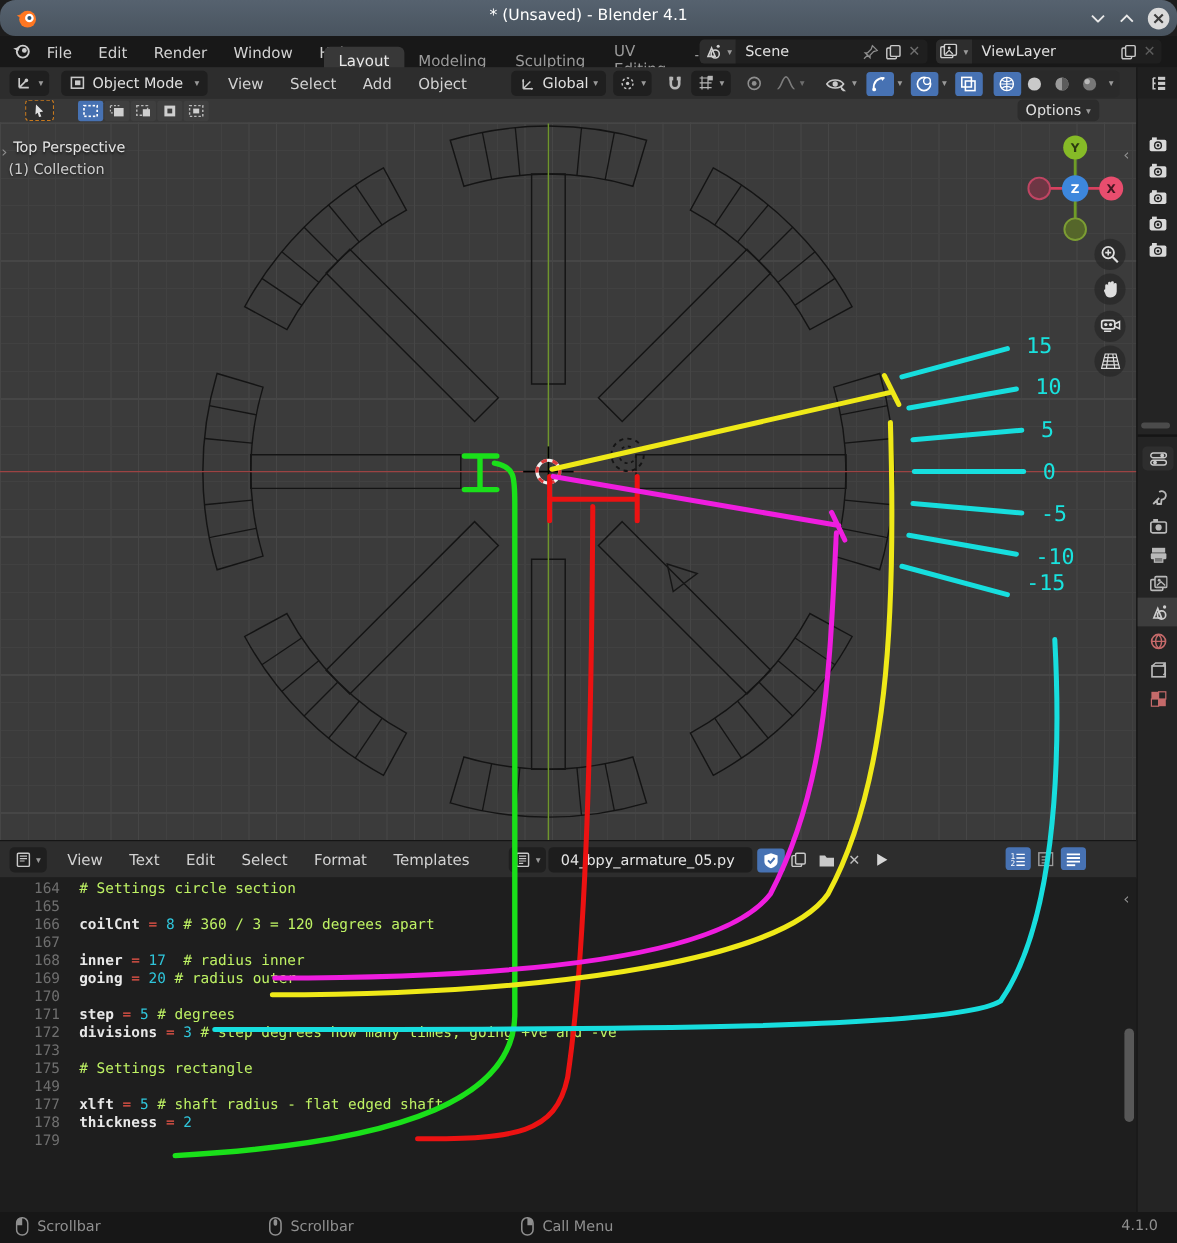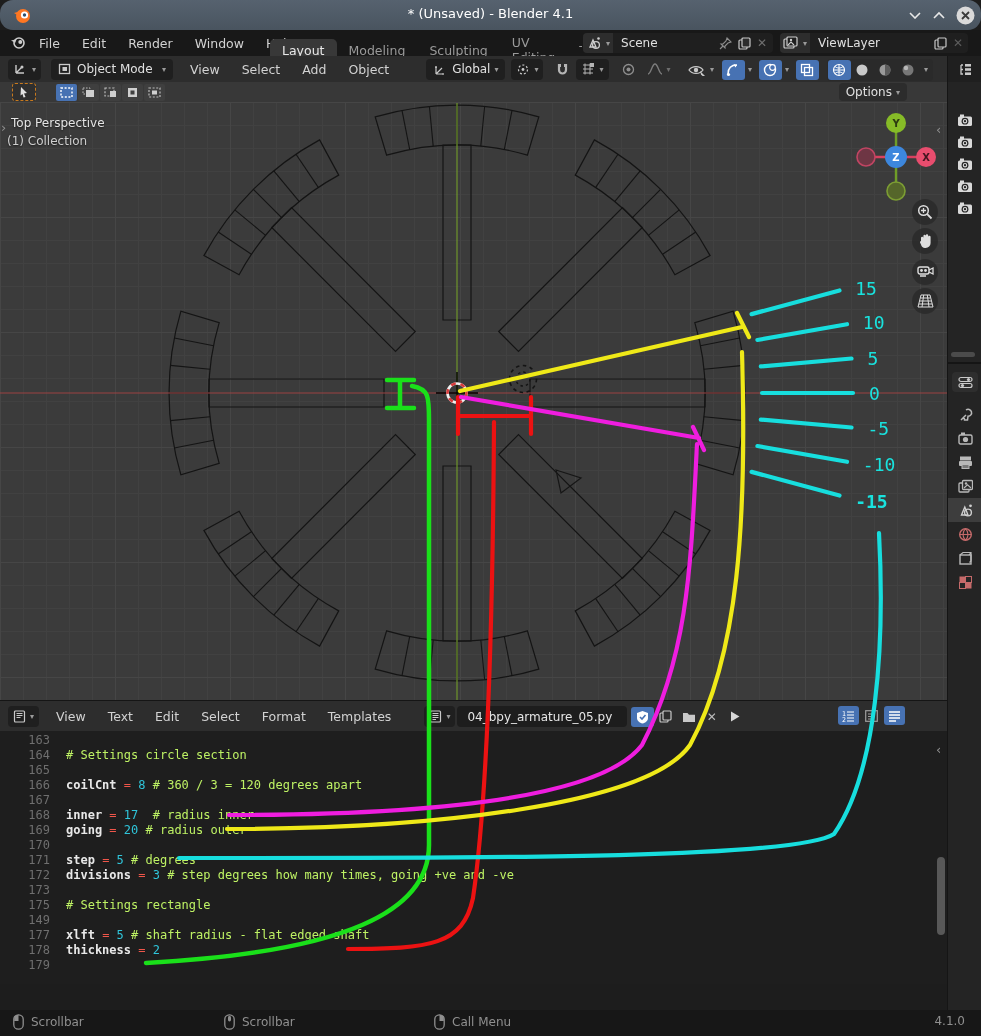--- a/index.html
+++ b/index.html
@@ -15,21 +15,21 @@
   #titlebar .title{position:absolute;left:0;right:0;top:6px;text-align:center;color:#fff;font-size:13px;}
   .wbtn{position:absolute;top:5px;width:20px;height:20px;display:flex;align-items:center;justify-content:center;}
   
   #menubar{left:0;top:30px;width:981px;height:26px;background:#181818;}
   .wstab{padding:4px 12px 5px;color:#9a9a9a;font-size:12.5px;border-radius:5px 5px 0 0;}
   .wstab.active{background:#383838;color:#e8e8e8;}
   .idfield{background:#1f1f1f;border-radius:4px;height:20px;display:flex;align-items:center;color:#e0e0e0;}
   .idfield .icell{background:#2d2d2d;border-radius:4px 0 0 4px;height:20px;display:flex;align-items:center;padding:0 3px;}
   
   #vpheader{left:0;top:56px;width:947px;height:26px;background:#2d2d2d;}
-  #vptools{left:0;top:82px;width:947px;height:20px;background:#383838;}
+  #vptools{left:0;top:82px;width:947px;height:20px;background:#383838;padding-left:9px;}
   .ddbtn{background:#1f1f1f;border-radius:4px;height:21px;display:flex;align-items:center;padding:0 7px;color:#e0e0e0;}
   .tglbtn{width:23px;height:20px;border-radius:3px;display:flex;align-items:center;justify-content:center;background:transparent;}
   .tglbtn.on{background:#4772b3;}
   .modebtn{width:21px;height:17px;border-radius:2px;background:#3f3f3f;display:flex;align-items:center;justify-content:center;margin-right:1px;}
   .modebtn.on{background:#4772b3;}
   
   #vpcanvas{left:0;top:102px;width:947px;height:598px;background-color:#3b3b3b;
     background-image:
       repeating-linear-gradient(to right,#464646 0 1px,transparent 1px 115px),
       repeating-linear-gradient(to bottom,#464646 0 1px,transparent 1px 115px),
@@ -646,21 +646,20 @@
       <div class="tglbtn on" style="width:21px;height:19px;">
         <svg width="13" height="12" viewBox="0 0 13 12">
           <path d="M1 2 H12 M1 5 H12 M1 8 H12 M1 11 H8" stroke="#fff" stroke-width="1.6"></path>
         </svg>
       </div>
     </div>
   </div>
 
   <div id="codearea" class="abs">
     <div id="code-lines" style="padding-top:2px;">
-        <div class="code-row"><span class="lnum">163</span><span></span></div>
         <div class="code-row"><span class="lnum">164</span><span><span class="tk-c"># Settings circle section</span></span></div>
         <div class="code-row"><span class="lnum">165</span><span></span></div>
         <div class="code-row"><span class="lnum">166</span><span><span class="tk-v">coilCnt </span><span class="tk-o">= </span><span class="tk-n">8 </span><span class="tk-c"># 360 / 3 = 120 degrees apart</span></span></div>
         <div class="code-row"><span class="lnum">167</span><span></span></div>
         <div class="code-row"><span class="lnum">168</span><span><span class="tk-v">inner </span><span class="tk-o">= </span><span class="tk-n">17  </span><span class="tk-c"># radius inner</span></span></div>
         <div class="code-row"><span class="lnum">169</span><span><span class="tk-v">going </span><span class="tk-o">= </span><span class="tk-n">20 </span><span class="tk-c"># radius outer</span></span></div>
         <div class="code-row"><span class="lnum">170</span><span></span></div>
         <div class="code-row"><span class="lnum">171</span><span><span class="tk-v">step </span><span class="tk-o">= </span><span class="tk-n">5 </span><span class="tk-c"># degrees</span></span></div>
         <div class="code-row"><span class="lnum">172</span><span><span class="tk-v">divisions </span><span class="tk-o">= </span><span class="tk-n">3 </span><span class="tk-c"># step degrees how many times, going +ve and -ve</span></span></div>
         <div class="code-row"><span class="lnum">173</span><span></span></div>
@@ -727,15 +726,15 @@
       </g>
     </g>
   </svg>
 <div id="fan-labels">
       <div class="scale-label" style="left: 855.166px; top: 277.919px;">15</div>
       <div class="scale-label" style="left: 862.832px; top: 312.499px;">10</div>
       <div class="scale-label" style="left: 867.455px; top: 347.615px;">5</div>
       <div class="scale-label" style="left: 869px; top: 383px;">0</div>
       <div class="scale-label" style="left: 867.455px; top: 418.385px;">-5</div>
       <div class="scale-label" style="left: 862.832px; top: 453.501px;">-10</div>
-      <div class="scale-label" style="left: 855.166px; top: 491px; font-weight: bold;">-15</div>
+      <div class="scale-label" style="left: 855.166px; top: 476px;">-15</div>
     </div>
   </div>
 
 </body></html>

